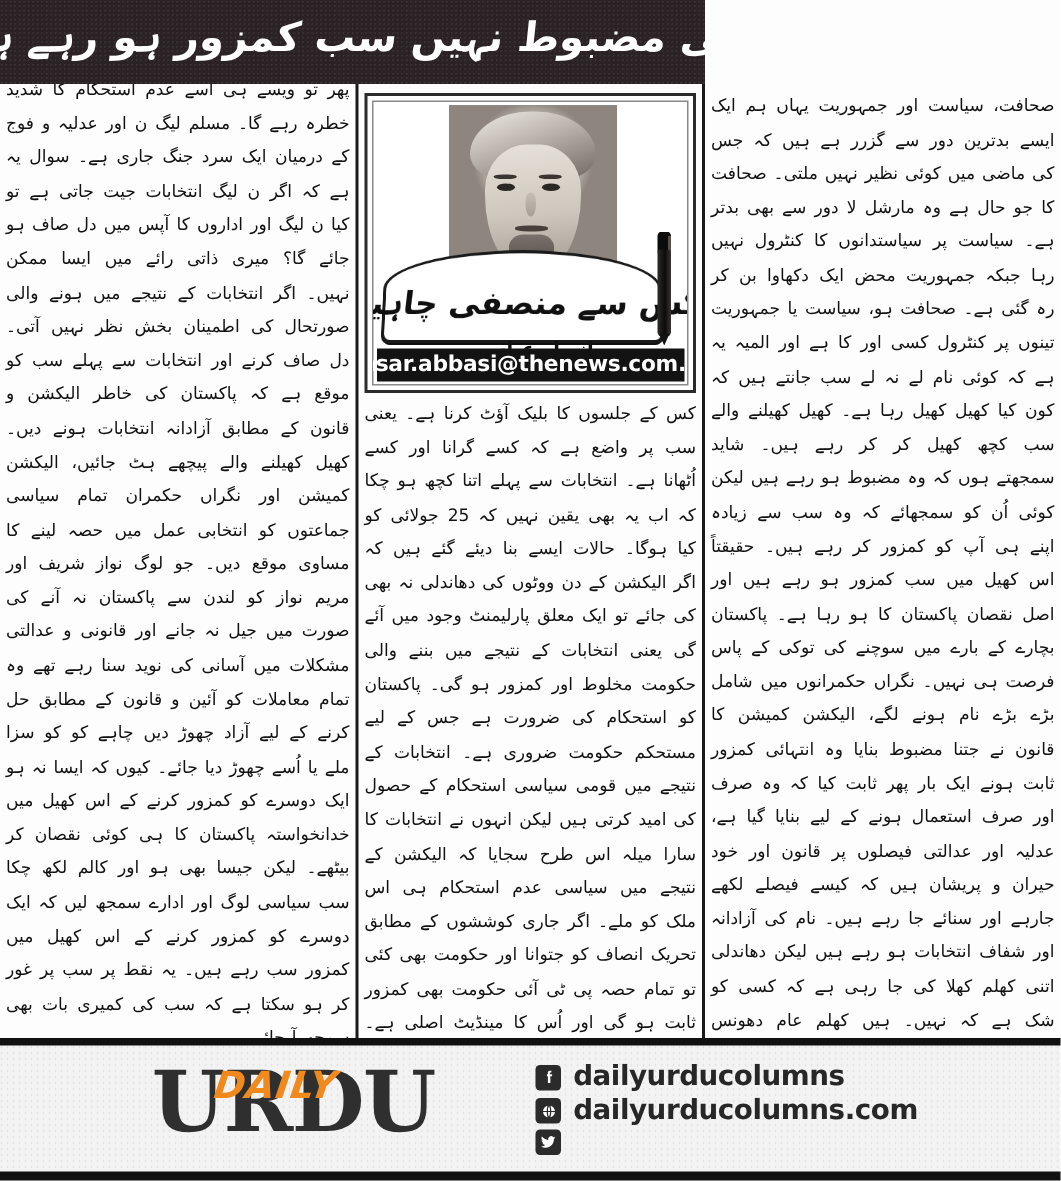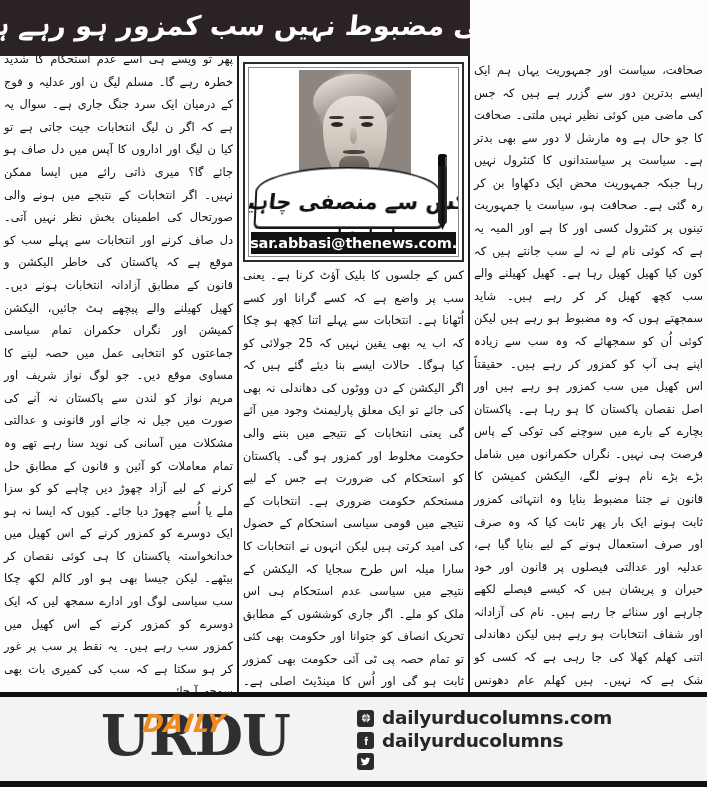--- a/index.html
+++ b/index.html
@@ -445,40 +445,40 @@
 
     </div>
   </div>
 
   <div id="footer">
 
     <div id="footer-links">
 
       <div class="footer-link">
         <span class="sicon">
+          <svg width="12" height="12" viewBox="0 0 24 24">
+            <path d="M15.2 8.2h-2.1V6.9c0-.6.4-.8.7-.8h1.4V3.5h-2c-2.2 0-2.7 1.6-2.7 2.7v2h-1.3v2.7h1.3V20h3.3v-9.1h2.2l.2-2.7z" fill="#ffffff"></path>
+          </svg>
+        </span>
+        <span class="ltext">dailyurducolumns</span>
+      </div>
+
+      <div class="footer-link">
+        <span class="sicon">
           <svg width="12" height="12" viewBox="0 0 24 24" fill="none" stroke="#ffffff" stroke-width="2">
             <circle cx="12" cy="12" r="9" fill="#ffffff" stroke="none"></circle>
             <circle cx="12" cy="12" r="9" stroke="#2b2b2b"></circle>
             <path d="M3 12h18M12 3c3 3.5 3 14.5 0 18M12 3c-3 3.5-3 14.5 0 18" stroke="#2b2b2b" stroke-width="1.6"></path>
           </svg>
         </span>
         <span class="ltext">dailyurducolumns.com</span>
       </div>
 
       <div class="footer-link">
         <span class="sicon">
-          <svg width="12" height="12" viewBox="0 0 24 24">
-            <path d="M15.2 8.2h-2.1V6.9c0-.6.4-.8.7-.8h1.4V3.5h-2c-2.2 0-2.7 1.6-2.7 2.7v2h-1.3v2.7h1.3V20h3.3v-9.1h2.2l.2-2.7z" fill="#ffffff"></path>
-          </svg>
-        </span>
-        <span class="ltext">dailyurducolumns</span>
-      </div>
-
-      <div class="footer-link">
-        <span class="sicon">
           <svg width="13" height="13" viewBox="0 0 24 24">
             <path d="M21 6.3c-.7.3-1.4.5-2.1.6.8-.5 1.3-1.2 1.6-2-.7.4-1.5.7-2.3.9a3.6 3.6 0 0 0-6.2 3.3C8.9 8.9 6.1 7.4 4.2 5a3.6 3.6 0 0 0 1.1 4.8c-.6 0-1.2-.2-1.6-.4 0 1.7 1.2 3.2 2.9 3.5-.5.2-1 .2-1.6.1a3.6 3.6 0 0 0 3.4 2.5A7.3 7.3 0 0 1 3 17.1a10.2 10.2 0 0 0 5.6 1.6c6.7 0 10.4-5.6 10.4-10.4v-.5c.7-.5 1.3-1.1 1.8-1.8z" fill="#ffffff"></path>
           </svg>
         </span>
       </div>
 
     </div>
 
     <div id="footer-logo">
       <span class="urdu-word">URDU</span>

